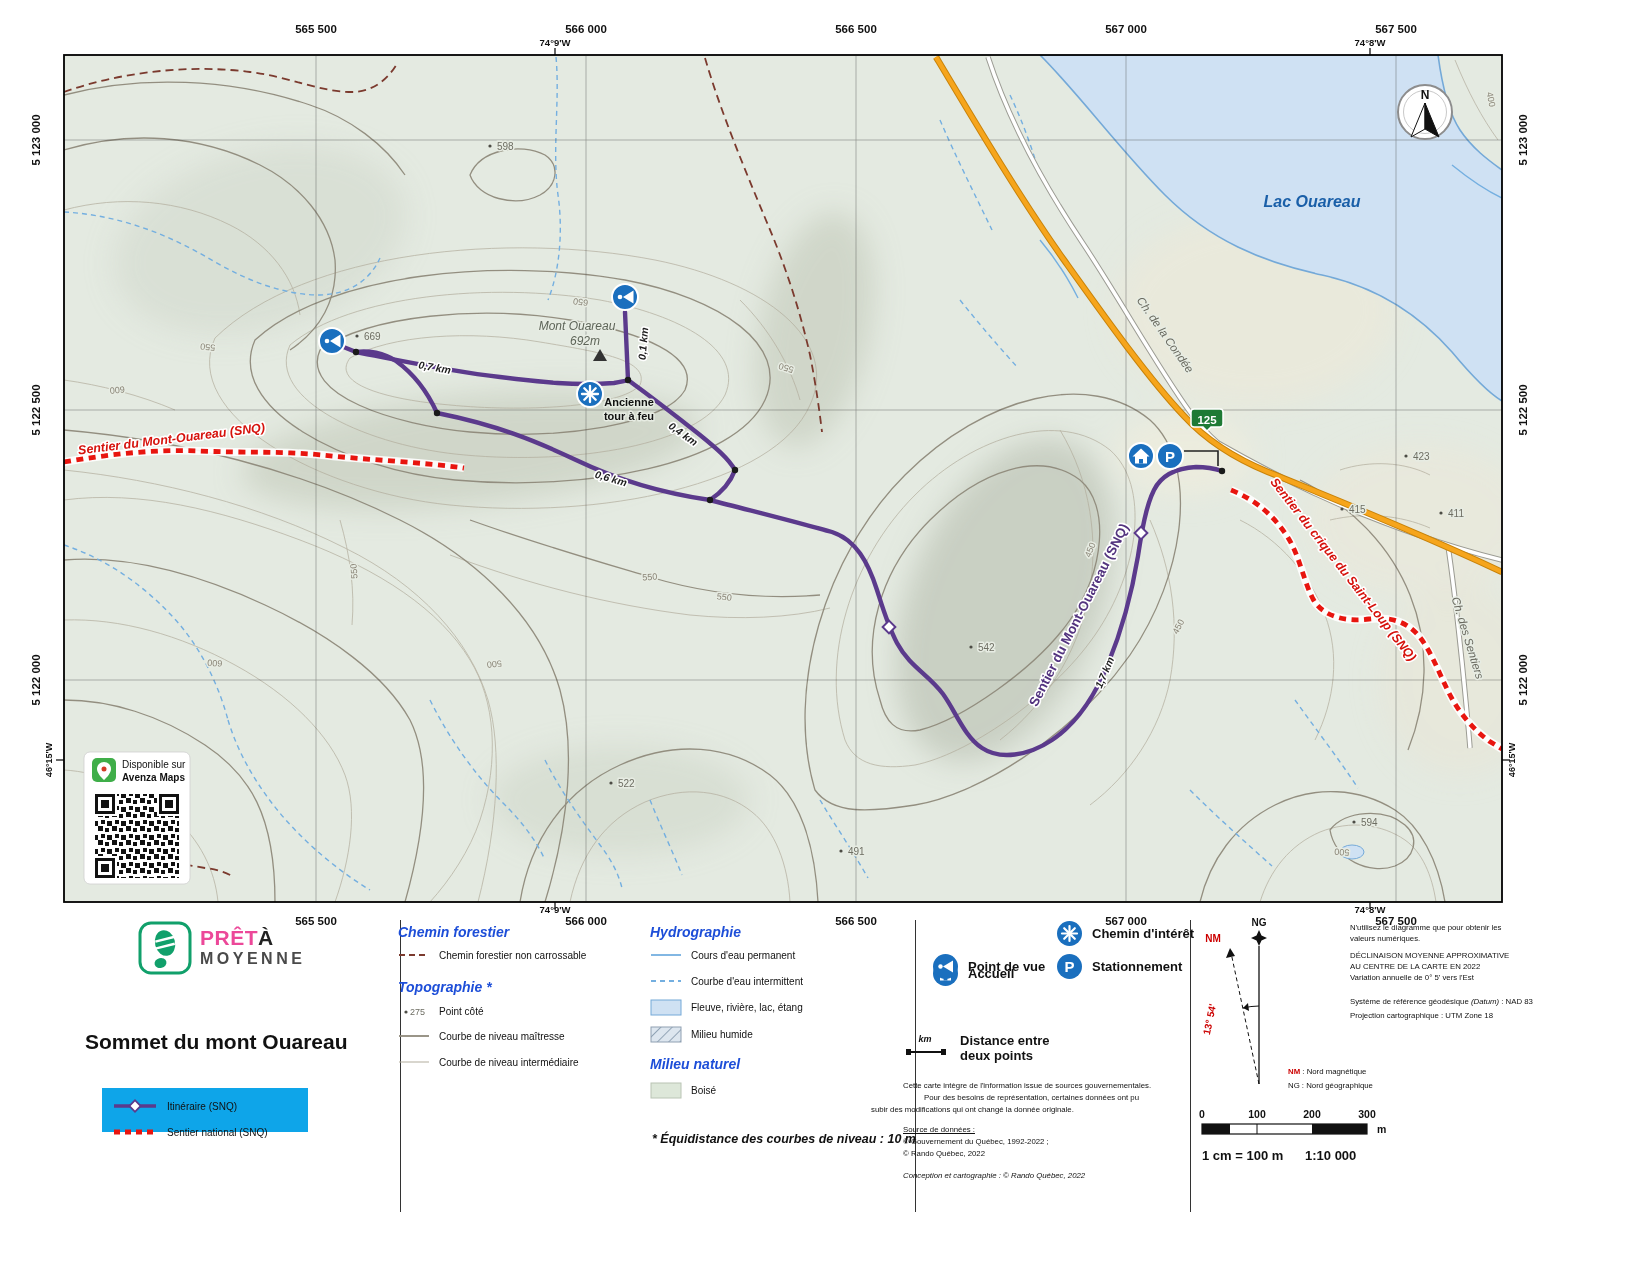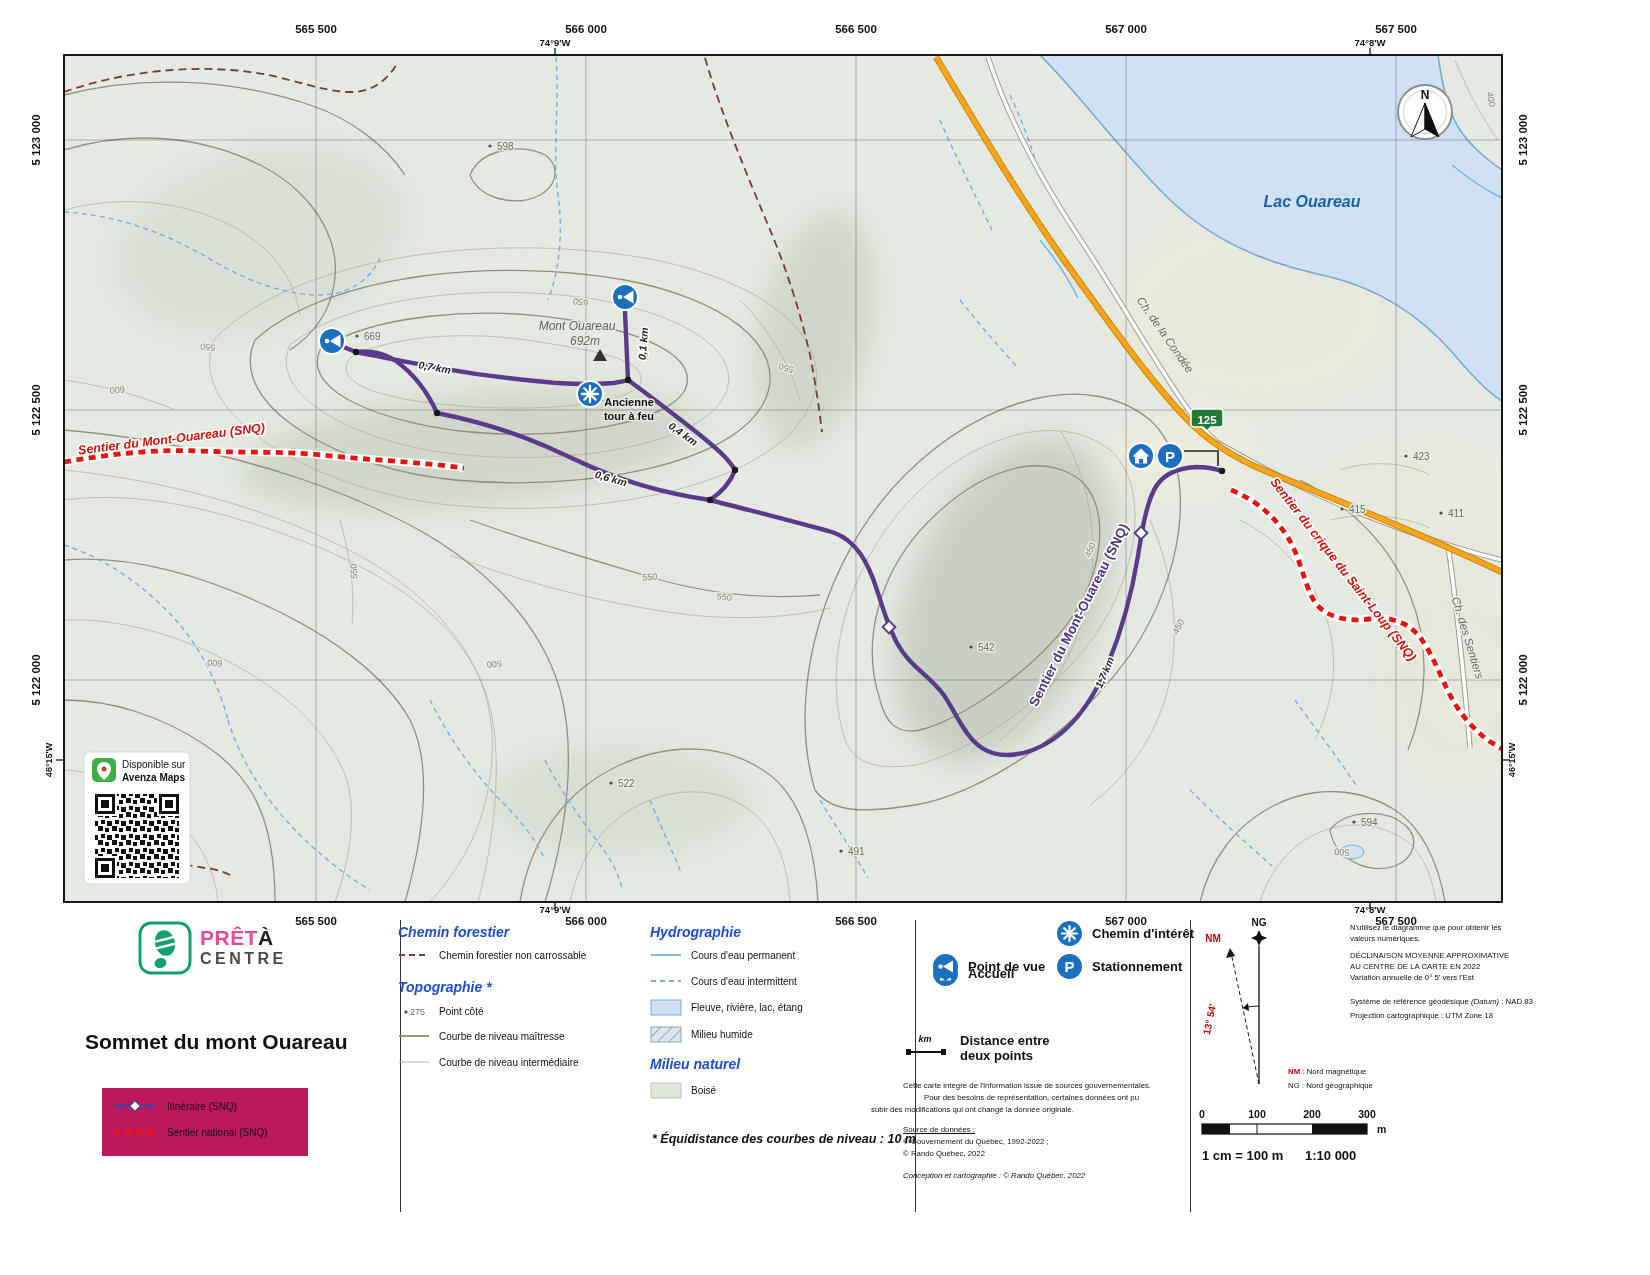--- a/index.html
+++ b/index.html
@@ -27,21 +27,21 @@
   .hdr{font-style:italic;font-weight:700;font-size:14px;color:#1d4ed8;}
   .lbl{font-size:10px;color:#111;}
   .lblb{font-size:13px;font-weight:700;color:#111;}
   .row{position:absolute;display:flex;align-items:center;gap:9px;white-space:nowrap;}
   .small{font-size:7.8px;color:#111;line-height:11px;}
   .vdiv{position:absolute;width:1px;background:#333;top:920px;height:292px;}
   .brand1{font-size:21px;font-weight:700;letter-spacing:.5px;color:#ec4899;}
   .brand1b{color:#222;}
   .brand2{font-size:16px;font-weight:700;letter-spacing:3.5px;color:#4a4a4a;}
   .maptitle{font-size:21px;font-weight:700;color:#111;}
-  .routebox{position:absolute;left:102px;top:1088px;width:206px;height:68px;background:#be185d;}
+  .routebox{position:absolute;left:102px;top:1088px;width:206px;height:44px;background:#0ea5e9;}
   .ctr{text-align:left;}
   .redb{color:#c00;font-weight:700;}
   .blkb{font-weight:400;}
 </style>
 </head>
 <body>
 
 <div class="page">
 
 <svg width="1650" height="935" viewBox="0 0 1650 935" style="position:absolute;left:0;top:0">
@@ -387,21 +387,21 @@
 
   <svg class="abs" style="left:137px;top:920px" width="56" height="56" viewBox="0 0 56 56">
     <rect x="3" y="3" width="50" height="50" rx="11" fill="none" stroke="#11a06b" stroke-width="3"></rect>
     <ellipse cx="28" cy="23" rx="10" ry="13" fill="#11a06b" transform="rotate(-14 28 23)"></ellipse>
     <ellipse cx="23.5" cy="43" rx="6" ry="5" fill="#11a06b" transform="rotate(-14 23.5 43)"></ellipse>
     <rect x="18" y="18" width="20" height="2.4" fill="#fff" transform="rotate(-14 28 19)"></rect>
     <rect x="18" y="25" width="20" height="2.4" fill="#fff" transform="rotate(-14 28 26)"></rect>
   </svg>
   <div class="abs" style="left:200px;top:926px">
     <span class="brand1">PRÊT</span><span class="brand1 brand1b">À</span>
-    <div class="brand2">CENTRE</div>
+    <div class="brand2">MOYENNE</div>
   </div>
   <div class="abs maptitle" style="left:85px;top:1030px">Sommet du mont Ouareau</div>
 
   <div class="routebox">
     <div class="row" style="left:10px;top:10px">
       <svg width="46" height="16" viewBox="0 0 46 16">
         <line x1="2" y1="8" x2="44" y2="8" stroke="#5b3a8c" stroke-width="3.6"></line>
         <rect x="19" y="4" width="8" height="8" fill="#fff" stroke="#5b3a8c" stroke-width="1.8" transform="rotate(45 23 8)"></rect>
       </svg>
       <span class="lbl">Itinéraire (SNQ)</span>
@@ -446,21 +446,21 @@
   <div class="row" style="left:650px;top:949px">
     <svg width="32" height="12" viewBox="0 0 32 12">
           <line x1="1" y1="6" x2="31" y2="6" stroke="#74afe0" stroke-width="1.8"></line>
         </svg>
     <span class="lbl">Cours d'eau permanent</span>
   </div>
   <div class="row" style="left:650px;top:975px">
     <svg width="32" height="12" viewBox="0 0 32 12">
           <line x1="1" y1="6" x2="31" y2="6" stroke="#74afe0" stroke-width="1.8" stroke-dasharray="5 4"></line>
         </svg>
-    <span class="lbl">Cours d'eau intermittent</span>
+    <span class="lbl">Courbe d'eau intermittent</span>
   </div>
   <div class="row" style="left:650px;top:999px">
     <svg width="32" height="17" viewBox="0 0 32 17">
           <rect x="1" y="1" width="30" height="15" fill="#cfe1f3" stroke="#74a9d8" stroke-width="1"></rect>
         </svg>
     <span class="lbl">Fleuve, rivière, lac, étang</span>
   </div>
   <div class="row" style="left:650px;top:1026px">
     <svg width="32" height="17" viewBox="0 0 32 17">
           <rect x="1" y="1" width="30" height="15" fill="url(#wetl)" stroke="#8fa0b2" stroke-width="1"></rect>

